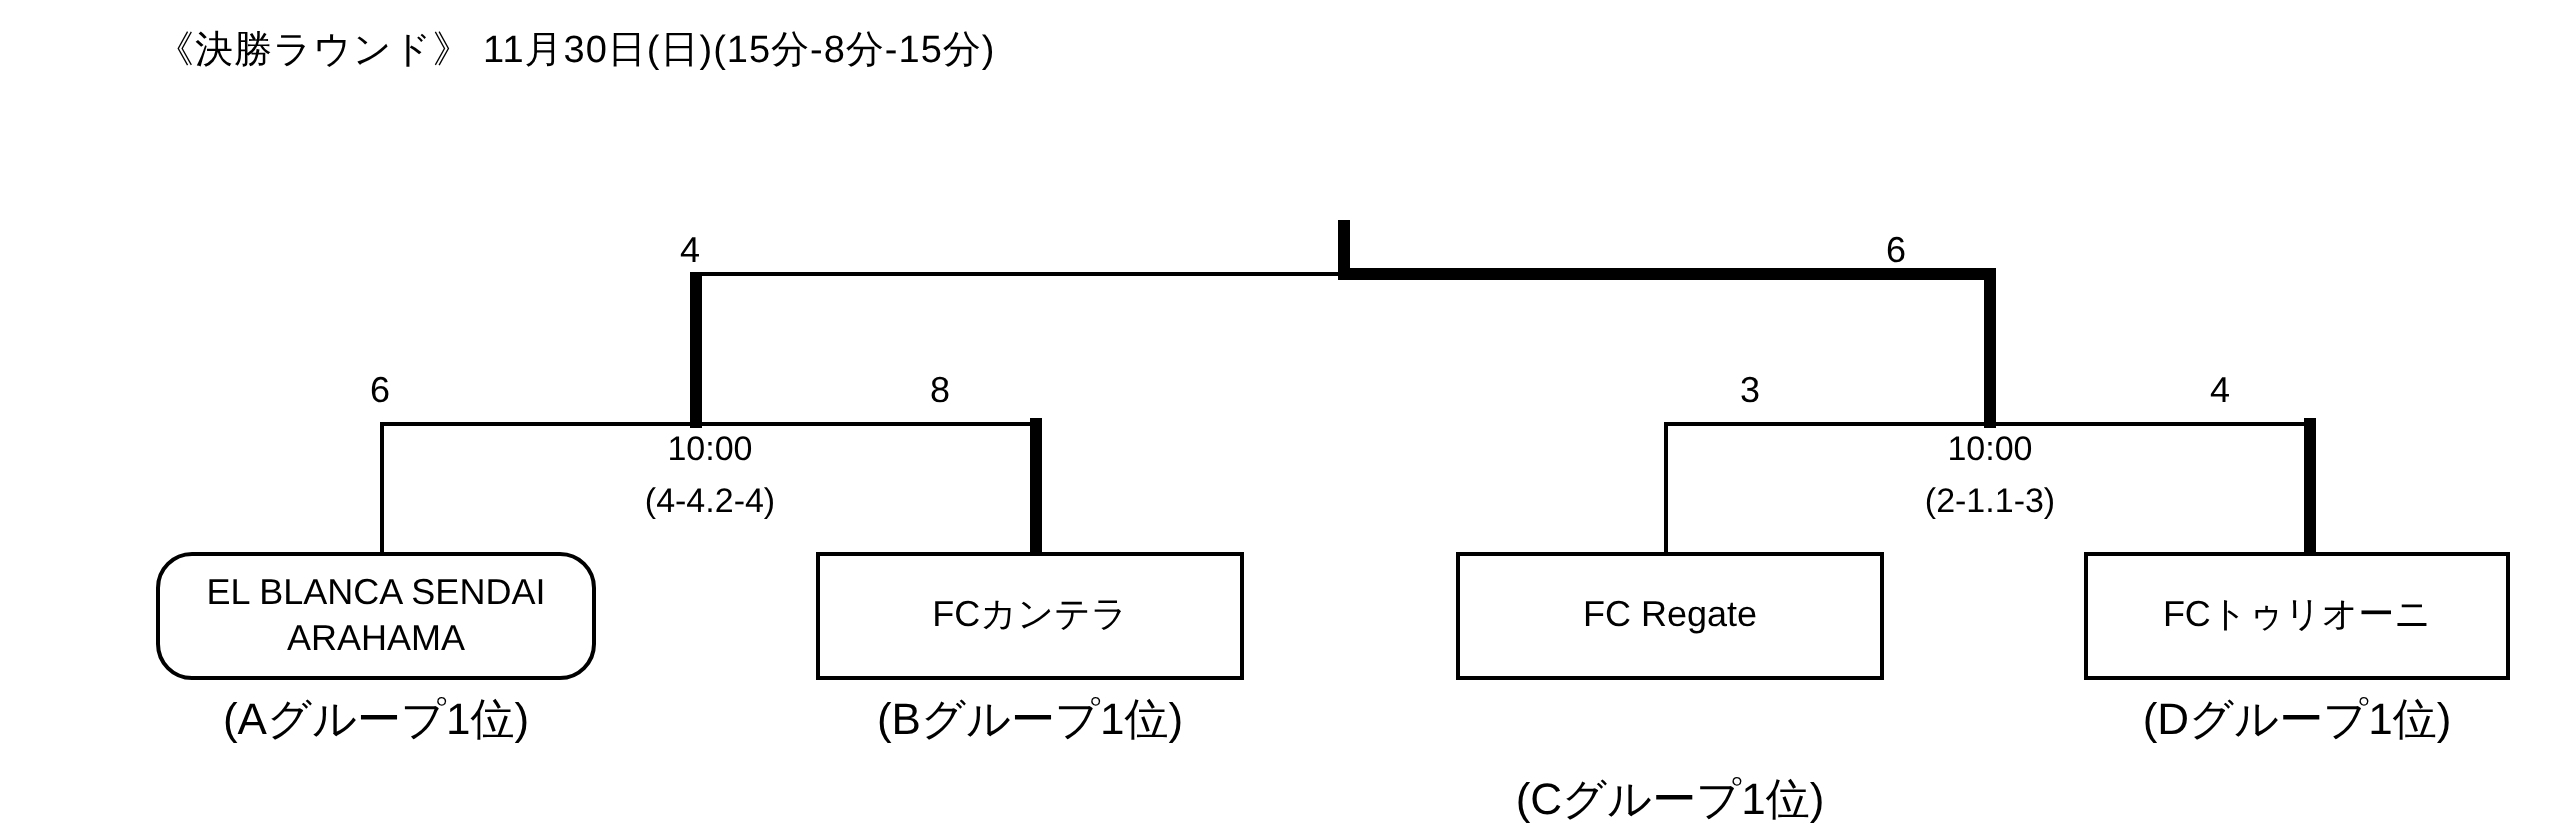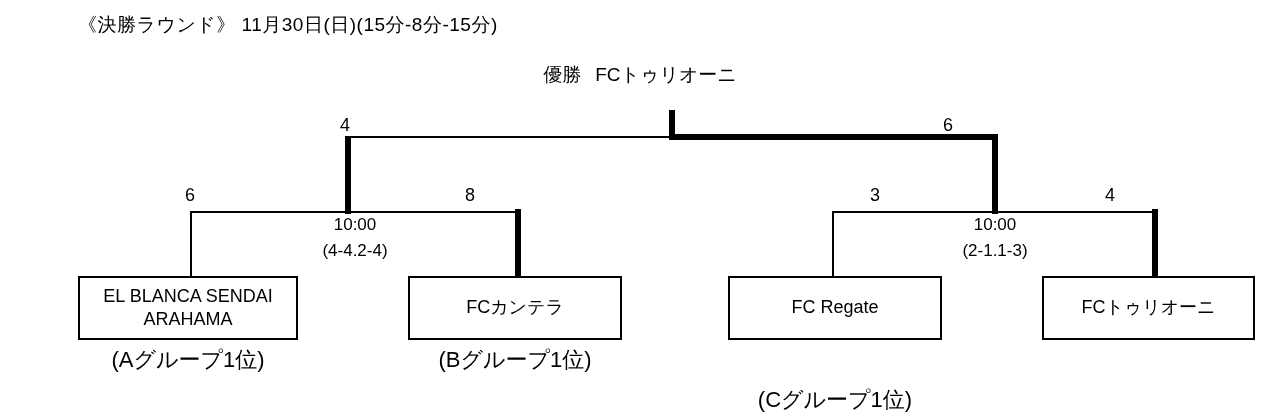--- a/index.html
+++ b/index.html
@@ -85,23 +85,20 @@
     white-space: nowrap;
   }
 </style>
 </head>
 <body>
 
 <div id="bracket-root">
 
   <div class="abs hdr">《決勝ラウンド》 11月30日(日)(15分-8分-15分)</div>
 
-  <div class="abs champion">
-    <span class="champ-label">優勝</span><span>FCトゥリオーニ</span>
-  </div>
 
   <div class="abs line-v thick-v" style="left:669px; top:110px; height:30px;"></div>
 
   <div class="abs line-h thin-h" style="left:348px; top:136px; width:325px;"></div>
 
   <div class="abs line-h thick-h" style="left:669px; top:134px; width:329px;"></div>
 
   <div class="abs line-v thick-v" style="left:345px; top:136px; height:78px;"></div>
   <div class="abs line-v thick-v" style="left:992px; top:136px; height:78px;"></div>
 
@@ -130,35 +127,36 @@
   <div class="abs line-v thick-v" style="left:1152px; top:209px; height:68px;"></div>
 
   <div class="abs score" style="left:855px; top:186px;">3</div>
   <div class="abs score" style="left:1090px; top:186px;">4</div>
 
   <div class="abs match-info" style="left:905px; top:212px; width:180px;">
     <div>10:00</div>
     <div>(2-1.1-3)</div>
   </div>
 
-  <div class="abs team-box" style="left:78px; top:276px; width:220px; height:64px;">
+  <div class="abs team-box" style="left:78px; top:276px; width:220px; height:64px;border-radius:18px;">
     <span class="tb-text">
       <span>EL  BLANCA  SENDAI</span><br>
       <span>ARAHAMA</span>
     </span>
   </div>
   <div class="abs group-label" style="left:78px; top:345px; width:220px;">(Aグループ1位)</div>
 
   <div class="abs team-box" style="left:408px; top:276px; width:214px; height:64px;">
     <span class="tb-text">FCカンテラ</span>
   </div>
   <div class="abs group-label" style="left:408px; top:345px; width:214px;">(Bグループ1位)</div>
 
   <div class="abs team-box" style="left:728px; top:276px; width:214px; height:64px;text-align:center;">
     <span class="tb-text">FC  Regate</span>
   </div>
   <div class="abs group-label" style="left:728px; top:345px; width:214px;margin-top:40px;">(Cグループ1位)</div>
 
   <div class="abs team-box" style="left:1042px; top:276px; width:213px; height:64px;">
     <span class="tb-text">FCトゥリオーニ</span>
   </div>
+  <div class="abs group-label" style="left:1042px; top:345px; width:213px;">(Dグループ1位)</div>
 
 </div>
 
 </body></html>

